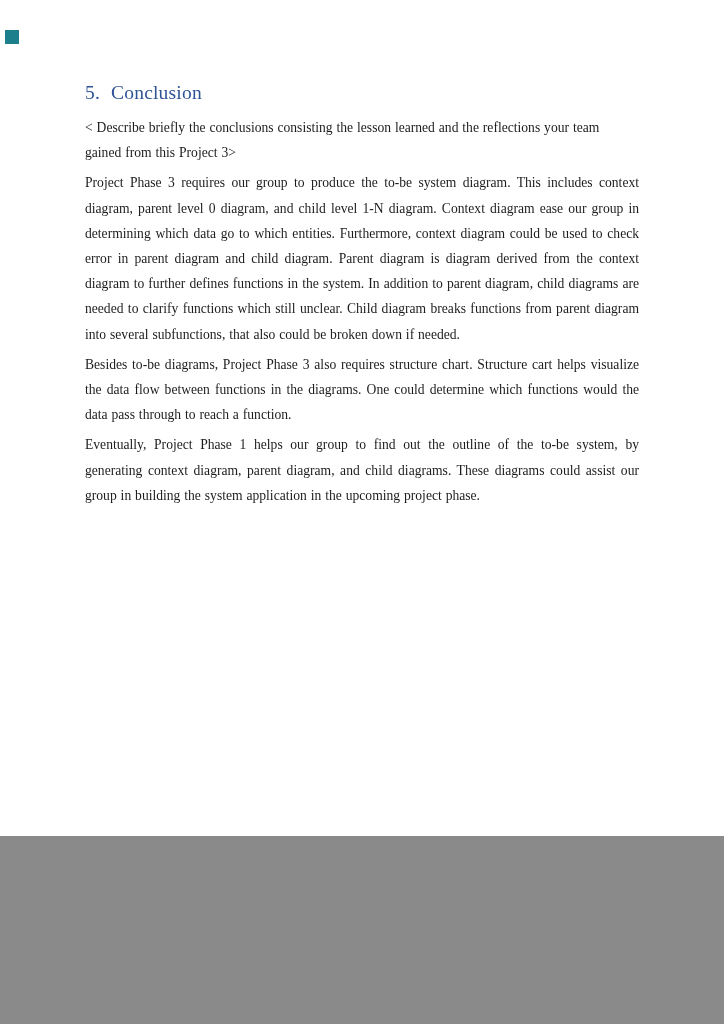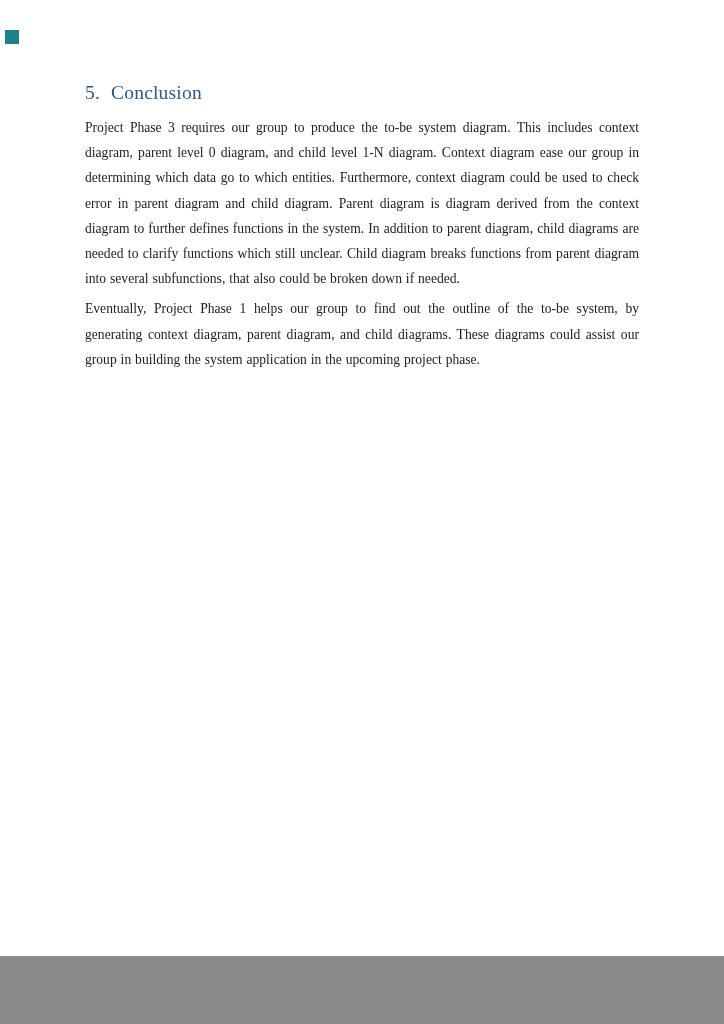--- a/index.html
+++ b/index.html
@@ -3,21 +3,21 @@
 <meta charset="utf-8">
 <style>
   html, body {
     margin: 0;
     padding: 0;
     background: #8a8a8a;
   }
   .page {
     position: relative;
     width: 724px;
-    height: 956px;
+    height: 836px;
     margin: 0 auto;
     background: var(--page-bg, #ffffff);
     overflow: hidden;
     font-family: "Liberation Serif", "DejaVu Serif", serif;
   }
   .corner-mark {
     position: absolute;
     left: 5px;
     top: 30px;
     width: 14px;
@@ -68,23 +68,25 @@
 <div class="page">
 
   <div class="corner-mark"></div>
 
   <div class="content">
 
     <h1 class="doc-heading">
       <span class="heading-number">5.</span><span>Conclusion</span>
     </h1>
 
+    <p class="body-text placeholder-text">&lt; Describe briefly the conclusions consisting the lesson learned and the reflections your team gained from this Project 3&gt;</p>
 
     <p class="body-text">Project Phase 3 requires our group to produce the to-be system diagram. This includes context diagram, parent level 0 diagram, and child level 1-N diagram. Context diagram ease our group in determining which data go to which entities. Furthermore, context diagram could be used to check error in parent diagram and child diagram. Parent diagram is diagram derived from the context diagram to further defines functions in the system. In addition to parent diagram, child diagrams are needed to clarify functions which still unclear. Child diagram breaks functions from parent diagram into several subfunctions, that also could be broken down if needed.</p>
 
+    <p class="body-text">Besides to-be diagrams, Project Phase 3 also requires structure chart. Structure cart helps visualize the data flow between functions in the diagrams. One could determine which functions would the data pass through to reach a function.</p>
 
     <p class="body-text">Eventually, Project Phase 1 helps our group to find out the outline of the to-be system, by generating context diagram, parent diagram, and child diagrams. These diagrams could assist our group in building the system application in the upcoming project phase.</p>
 
   </div>
 
   <div class="bottom-strip"></div>
 
 </div>
 
 </body></html>

